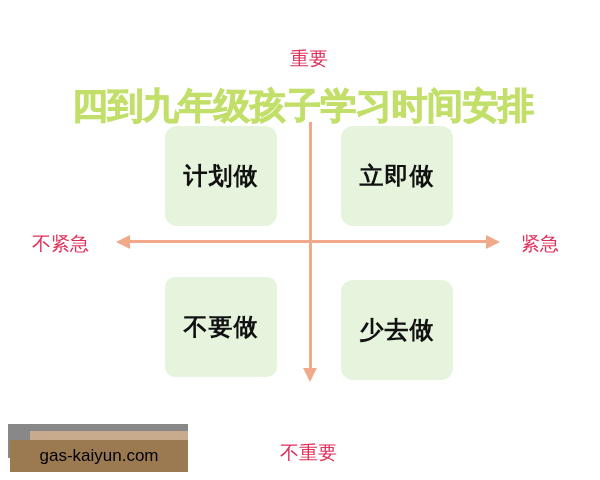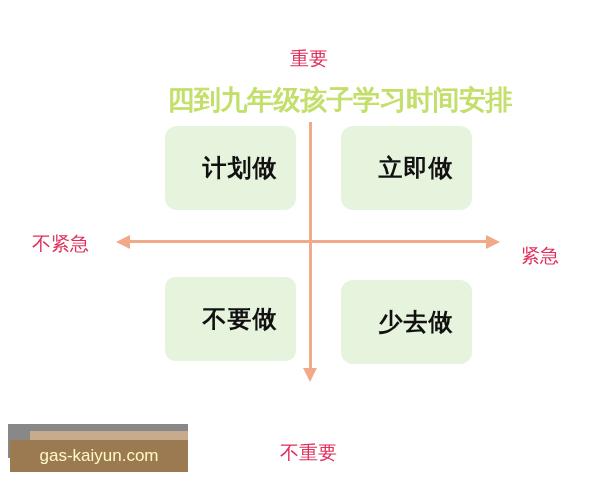--- a/index.html
+++ b/index.html
@@ -1,46 +1,46 @@
 <!DOCTYPE html>
 <html><head>
 <meta charset="utf-8">
 <style>
   html, body { margin:0; padding:0; }
   body { width:600px; height:480px; background:#ffffff; position:relative; overflow:hidden; font-family:"DejaVu Sans", sans-serif; }
   .axis-label { position:absolute; color:#e0305a; font-size:19px; font-weight:normal; white-space:nowrap; }
-  .title { position:absolute; left:72px; top:82px; width:440px; text-align:right; color:#c2df6a; font-size:27px; font-weight:400; letter-spacing:-0.5px; white-space:nowrap; -webkit-text-stroke:1px #c2df6a; }
+  .title { position:absolute; left:72px; top:82px; width:440px; text-align:right; color:#c2df6a; font-size:36px; font-weight:700; letter-spacing:-0.5px; white-space:nowrap; -webkit-text-stroke:1px #c2df6a; }
   .vline { position:absolute; left:309px; top:122px; width:3px; height:250px; background:#f2a98a; }
   .vhead { position:absolute; left:303px; top:368px; width:0; height:0; border-left:7.5px solid transparent; border-right:7.5px solid transparent; border-top:14px solid #f2a98a; }
   .hline { position:absolute; left:128px; top:240px; width:360px; height:3px; background:#f2a98a; }
   .lhead { position:absolute; left:116px; top:234.5px; width:0; height:0; border-top:7px solid transparent; border-bottom:7px solid transparent; border-right:14px solid #f2a98a; }
   .rhead { position:absolute; left:486px; top:234.5px; width:0; height:0; border-top:7px solid transparent; border-bottom:7px solid transparent; border-left:14px solid #f2a98a; }
-  .box { position:absolute; width:112px; height:84px; background:#e6f3dd; border-radius:12px; display:flex; align-items:center; justify-content:center;padding-left:19px; }
+  .box { position:absolute; width:112px; height:100px; background:#e6f3dd; border-radius:12px; display:flex; align-items:center; justify-content:center; }
   .box span { font-size:24px; font-weight:bold; color:#111; letter-spacing:1px; }
   .wm-bg1 { position:absolute; left:8px; top:424px; width:180px; height:34px; background:#888; }
   .wm-bg2 { position:absolute; left:30px; top:431px; width:158px; height:10px; background:#c7ab8c; }
   .wm { position:absolute; left:10px; top:440px; width:178px; height:32px; background:#9b7a51; display:flex; align-items:center; justify-content:center; }
-  .wm span { font-family:"Liberation Sans", sans-serif; font-size:17px; color:#fef9c3; }
+  .wm span { font-family:"Liberation Sans", sans-serif; font-size:17px; color:#000000; }
 </style>
 </head>
 <body>
 
 <div class="axis-label" style="left:290px; top:46px;">重要</div>
 
 <div class="title">四到九年级孩子学习时间安排</div>
 
 <div class="vline"></div>
 <div class="vhead"></div>
 
 <div class="hline"></div>
 <div class="lhead"></div>
 <div class="rhead"></div>
 
 <div class="axis-label" style="left:32px; top:231px;">不紧急</div>
-<div class="axis-label" style="left:521px; top:231px;margin-top:12px;">紧急</div>
+<div class="axis-label" style="left:521px; top:231px;">紧急</div>
 
 <div class="box" style="left:165px; top:126px;">
   <span>计划做</span>
 </div>
 <div class="box" style="left:341px; top:126px;">
   <span>立即做</span>
 </div>
 <div class="box" style="left:165px; top:277px;border-radius:10px;">
   <span>不要做</span>
 </div>

